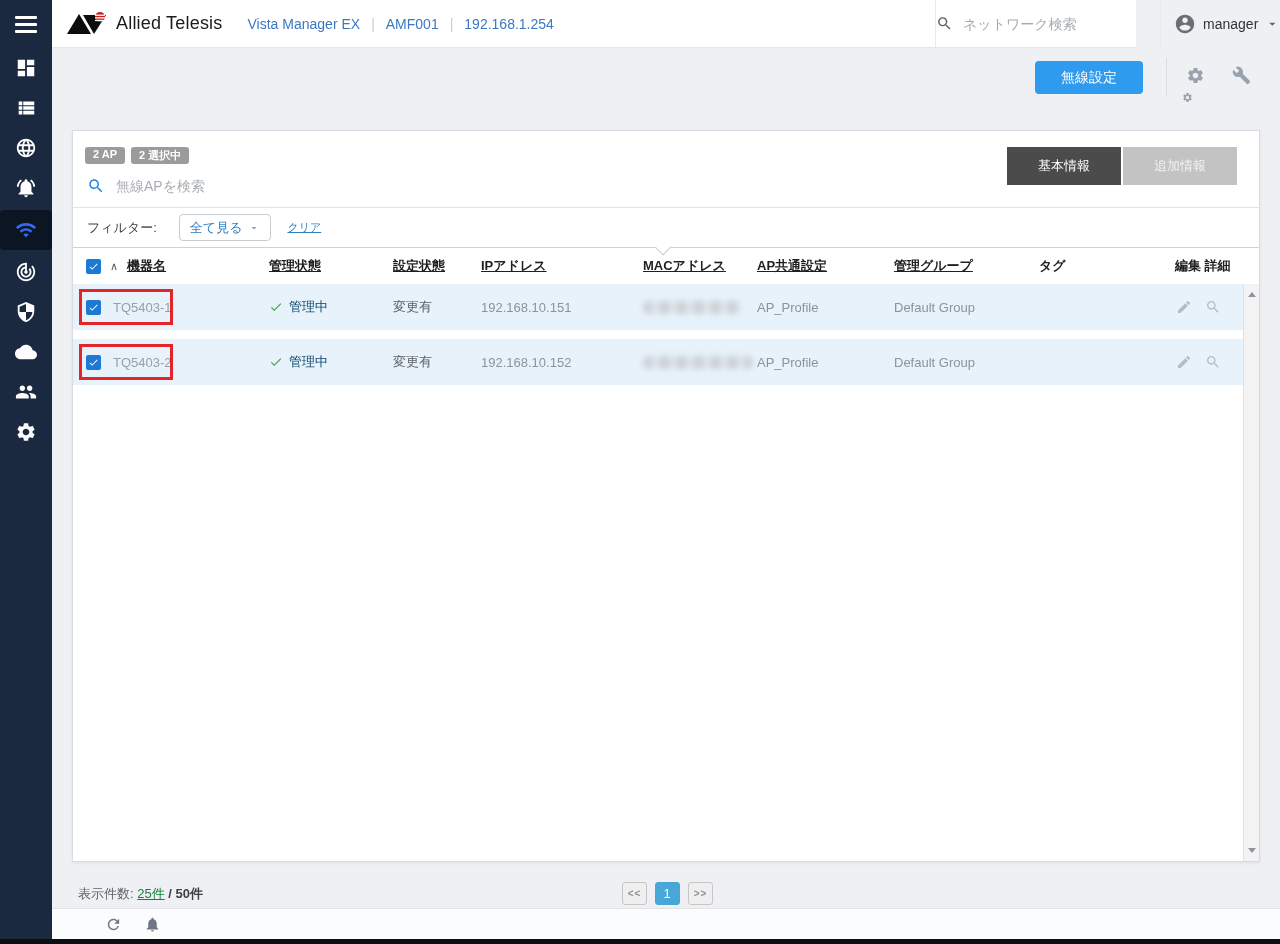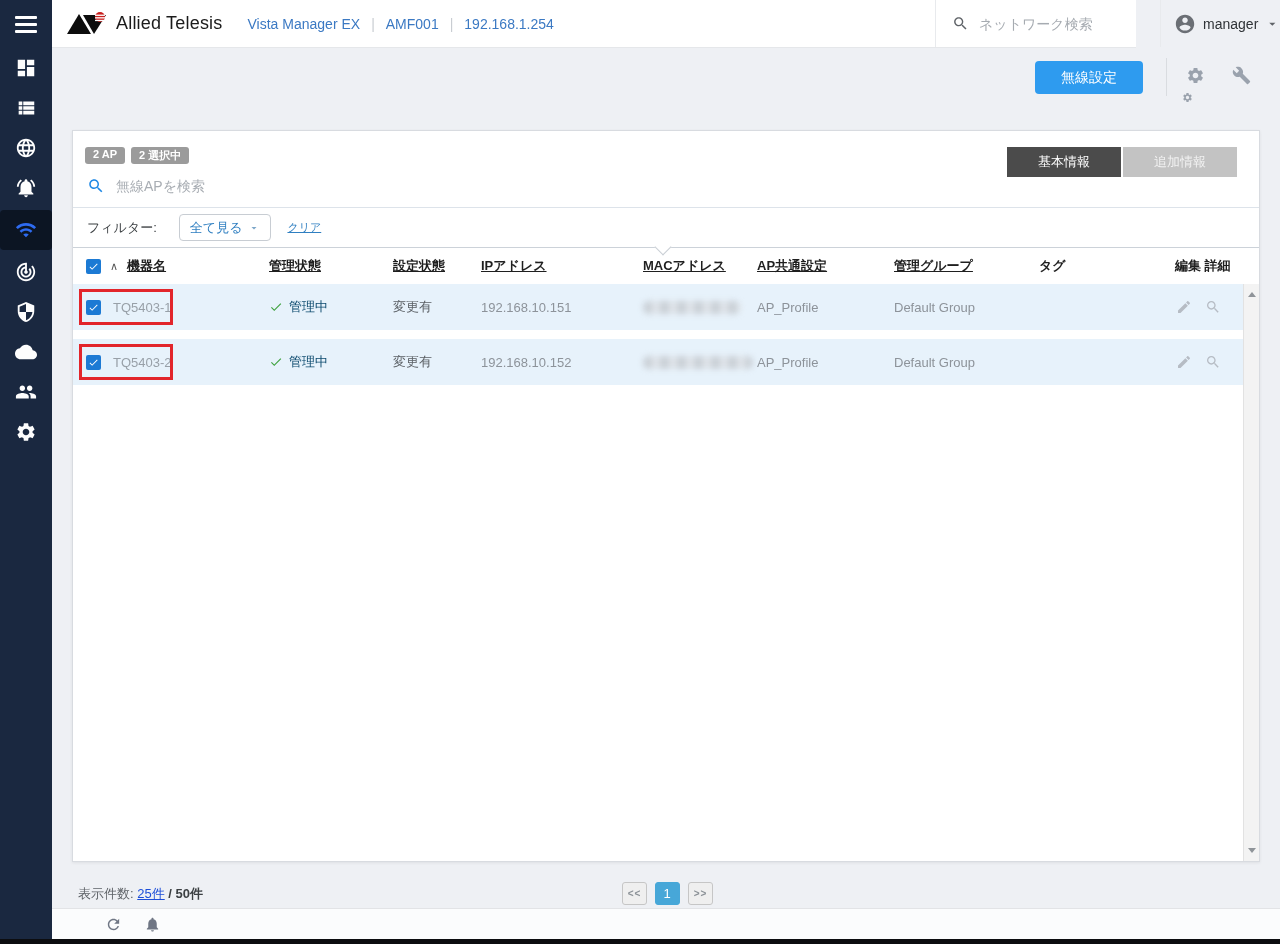--- a/index.html
+++ b/index.html
@@ -19,21 +19,21 @@
   .sb-stack { position:absolute; top:48px; left:0; display:flex; flex-direction:column; gap:0; }
   .sb-stack .sb-item { margin:0; height:40px; }
   .sb-stack .sb-item.active { margin:2px 0; }
   
   .tophdr { position:absolute; left:52px; top:0; width:1084px; height:48px; background:#fff; border-bottom:1px solid #e5e7ea; display:flex; align-items:center; z-index:4; }
   .brand { display:flex; align-items:center; gap:8px; padding-left:14px; }
   .brand-text { font-size:18px; color:#1b1b1b; letter-spacing:.2px; font-weight:500; }
   .crumbs { display:flex; align-items:center; margin-left:14px; }
   .crumb { color:#3b79c3; font-size:14px; font-weight:500; padding:0 11px; cursor:pointer; }
   .crumb-sep { color:#c9cdd2; font-size:14px; }
-  .hdr-search { position:absolute; left:883px; top:0; height:47px; width:225px; border-left:1px solid #e8eaed; display:flex; align-items:center; padding-left:16px; gap:10px; }
+  .hdr-search { position:absolute; left:883px; top:0; height:47px; width:225px; border-left:1px solid #e8eaed; display:flex; align-items:center; gap:10px; }
   .hdr-search svg { width:17px; height:17px; fill:#5f6368; }
   .hdr-search input { border:none; outline:none; font-size:14px; width:160px; color:#333; font-family:inherit; background:transparent; }
   .hdr-search input::placeholder { color:#a6abb1; }
   .hdr-user { position:absolute; left:1108px; top:0; height:47px; width:120px; border-left:1px solid #e8eaed; display:flex; align-items:center; padding-left:13px; gap:7px; cursor:pointer; }
   .hdr-user svg.avatar { width:24px; height:24px; fill:#6b6f75; }
   .hdr-user .uname { font-size:14px; color:#2f3337; font-weight:500; }
   .hdr-user svg.chev { width:16px; height:16px; fill:#5f6368; }
   
   .btn-primary { position:absolute; left:1035px; top:61px; width:108px; height:33px; background:#2e9bef; color:#fff; border:none; border-radius:4px; font-size:14px; font-family:inherit; cursor:pointer; }
   .tb-divider { position:absolute; left:1166px; top:58px; height:38px; border-left:1px solid #d9dce0; }
@@ -49,21 +49,21 @@
   .ap-search svg { width:18px; height:18px; fill:#1e88e5; }
   .ap-search input { border:none; outline:none; font-size:14px; width:400px; color:#333; font-family:inherit; }
   .ap-search input::placeholder { color:#a8adb3; }
   .card-div1 { position:absolute; left:0; top:76px; width:100%; border-top:1px solid #dde3ea; }
   .filter-row { position:absolute; left:0; top:77px; width:100%; height:39px; display:flex; align-items:center; padding-left:14px; gap:0; }
   .filter-label { font-size:13px; color:#3c4043; margin-right:22px; }
   .filter-dd { display:flex; align-items:center; gap:6px; border:1px solid #c8cdd3; border-radius:4px; height:27px; padding:2px 10px; color:#2f7fc1; font-size:13px; cursor:pointer; background:#fff; }
   .filter-dd svg { width:12px; height:12px; fill:#7da7c9; }
   .filter-clear { margin-left:16px; color:#2f7fc1; font-size:11px; text-decoration:underline; cursor:pointer; }
   .tabs { position:absolute; right:22px; top:16px; display:flex; }
-  .tab { width:114px; height:30px; display:flex; align-items:center; justify-content:center; font-size:13px; cursor:pointer; }
+  .tab { width:114px; height:38px; display:flex; align-items:center; justify-content:center; font-size:13px; cursor:pointer; }
   .tab.active { background:#4b4b4b; color:#fff; }
   .tab.inactive { background:#c3c3c3; color:#f2f2f2; margin-left:2px; }
   
   .grid { display:grid; grid-template-columns:196px 124px 88px 162px 114px 137px 145px 1fr 84px; align-items:center; }
   .thead { position:absolute; left:0; top:116px; width:100%; height:37px; border-top:1px solid #ccd2d9; background:#fff; }
   .thead .grid { height:100%; }
   .th { font-size:13px; color:#1f1f1f; font-weight:600; }
   .th .lbl-u { text-decoration:underline; cursor:pointer; }
   .th-first { display:flex; align-items:center; gap:9px; padding-left:13px; }
   .sort-caret { color:#555; font-size:11px; font-weight:400; }
@@ -81,21 +81,21 @@
   .cbx svg { width:11px; height:11px; fill:#fff; }
   .mgmt { display:flex; align-items:center; gap:6px; font-size:13px; color:#0c4a6e; }
   .mgmt svg { width:14px; height:14px; fill:#3fa23f; }
   .c-dim { font-size:13px; color:#5c6166; }
   .c-lite { font-size:13px; color:#8d939a; }
   .mac-blur { height:13px; border-radius:6px; background:repeating-linear-gradient(90deg,#c4c9cf 0 9px,#dfe3e7 9px 17px); filter:blur(3px); opacity:.85; }
   .row-icons { display:flex; align-items:center; gap:13px; justify-content:flex-end; padding-right:22px; }
   .row-icons svg { width:16px; height:16px; fill:#b6bcc4; cursor:pointer; }
   
   .results { position:absolute; left:78px; top:885px; font-size:13px; color:#5f6368; }
-  .results .link { color:#1d4ed8; text-decoration:underline; cursor:pointer; }
+  .results .link { color:#15803d; text-decoration:underline; cursor:pointer; }
   .results .tot { color:#3c4043; font-weight:600; }
   .pager { position:absolute; left:622px; top:882px; display:flex; gap:8px; align-items:center; }
   .pg { height:23px; min-width:25px; display:flex; align-items:center; justify-content:center; border-radius:3px; font-size:10px; letter-spacing:1px; cursor:pointer; }
   .pg.nav { background:#efefef; border:1px solid #c6c6c6; color:#8b9197; font-weight:bold; }
   .pg.cur { background:#47a7d8; color:#fff; font-size:13px; border:1px solid #47a7d8; }
   .footbar { position:absolute; left:52px; top:908px; width:1228px; height:31px; background:#fbfcfd; border-top:1px solid #e2e3e6; display:flex; align-items:center; gap:22px; padding-left:53px; }
   .footbar svg { width:17px; height:17px; fill:#6f7684; cursor:pointer; }
   .bottom-strip { position:absolute; left:0; bottom:0; width:100%; height:5px; background:#0c0d10; z-index:9; }
 </style>
 </head>

